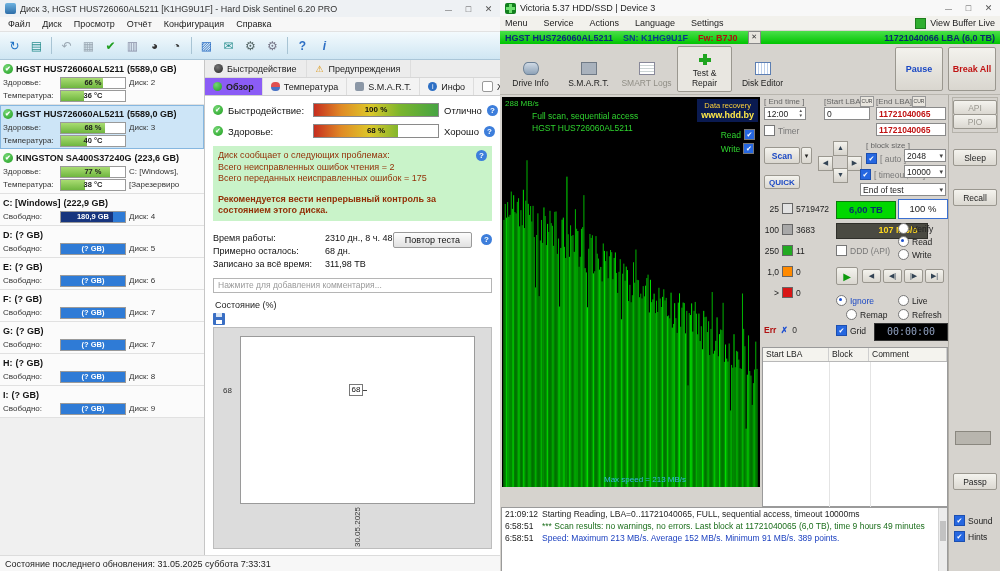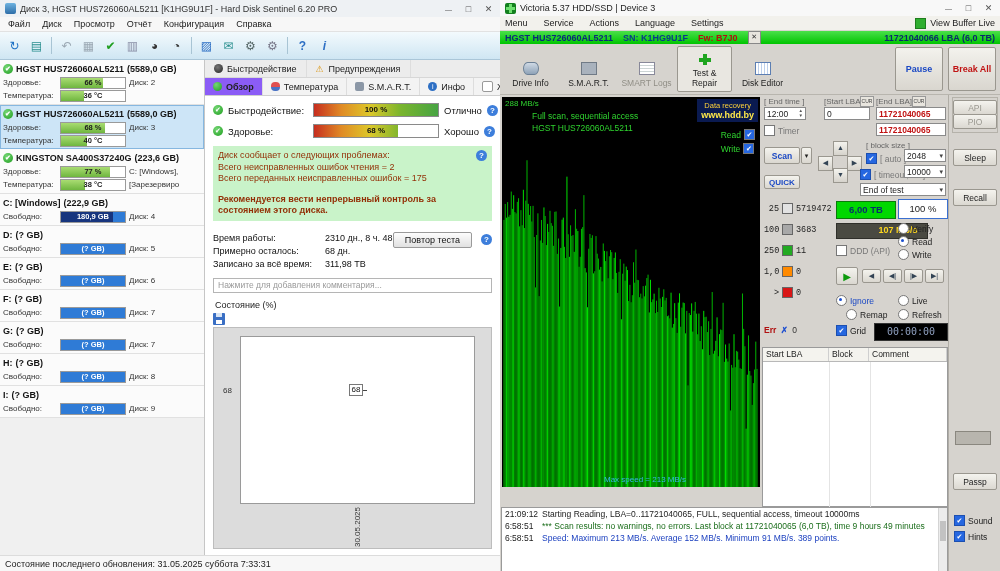--- a/index.html
+++ b/index.html
@@ -147,21 +147,21 @@
   .chk.gray{color:#777;}
   .radio{display:flex;align-items:center;gap:3px;position:absolute;font-size:8.5px;color:#222;white-space:nowrap;}
   .radio i{width:9px;height:9px;border-radius:50%;border:1px solid #777;background:#fff;position:relative;flex:0 0 9px;}
   .radio.sel i:after{content:"";position:absolute;left:2px;top:2px;width:3px;height:3px;border-radius:50%;background:#1a4fd0;}
   .vbtn{position:absolute;background:linear-gradient(#f4f3ee,#dad7d0);border:1px solid #9a978f;border-radius:2px;display:flex;align-items:center;justify-content:center;font-size:8.5px;color:#222;box-sizing:border-box;}
   .vbtn.blue{color:#1a48c4;font-weight:bold;}
   .dd{position:absolute;display:flex;align-items:center;justify-content:space-between;background:#fff;border:1px solid #8a8a8a;height:13px;font-size:8.5px;color:#222;padding:0 2px;box-sizing:border-box;}
   .dd:after{content:"▾";font-size:7px;color:#444;}
   .pad{position:absolute;left:56px;top:46px;width:44px;height:44px;}
   .padbtn{position:absolute;width:13px;height:13px;background:linear-gradient(#f4f3ee,#d6d3cc);border:1px solid #9a978f;font-size:7px;line-height:12px;text-align:center;color:#345;}
-  .lat-row{position:absolute;left:2px;display:flex;align-items:flex-end;gap:3px;font-family:Liberation Mono, monospace;}
+  .lat-row{position:absolute;left:2px;display:flex;align-items:flex-end;gap:3px;}
   .lat-lbl{width:15px;text-align:right;color:#222;font-size:8.5px;}
   .lat-sq{width:9px;height:9px;border:1px solid #666;}
   .lat-count{font-size:8.5px;color:#222;}
   .tb-disp{position:absolute;left:74px;top:106px;width:58px;height:16px;background:#00d800;border:1px solid #0a7a0a;color:#06306a;font-weight:bold;font-size:9.5px;text-align:center;line-height:15px;}
   .pct-disp{position:absolute;left:136px;top:104px;width:48px;height:18px;background:#fff;border:1px solid #3a6fd0;font-size:9.5px;color:#222;text-align:center;line-height:17px;}
   .speed-disp{position:absolute;left:74px;top:128px;width:58px;height:14px;background:#4a4a42;color:#ffd81e;font-weight:bold;font-size:9px;text-align:center;line-height:13px;border:1px solid #2f2f2a;padding-left:32px;}
   .play-btn{position:absolute;left:74px;top:172px;width:22px;height:18px;color:#0c9a0c;font-size:10px;}
   .mini-btn{position:absolute;top:174px;width:19px;height:14px;font-size:7px;color:#345;}
   .err-x{color:#2050d0;font-weight:bold;margin:0 2px;}
   .err-lbl{color:#b01010;font-weight:bold;}

